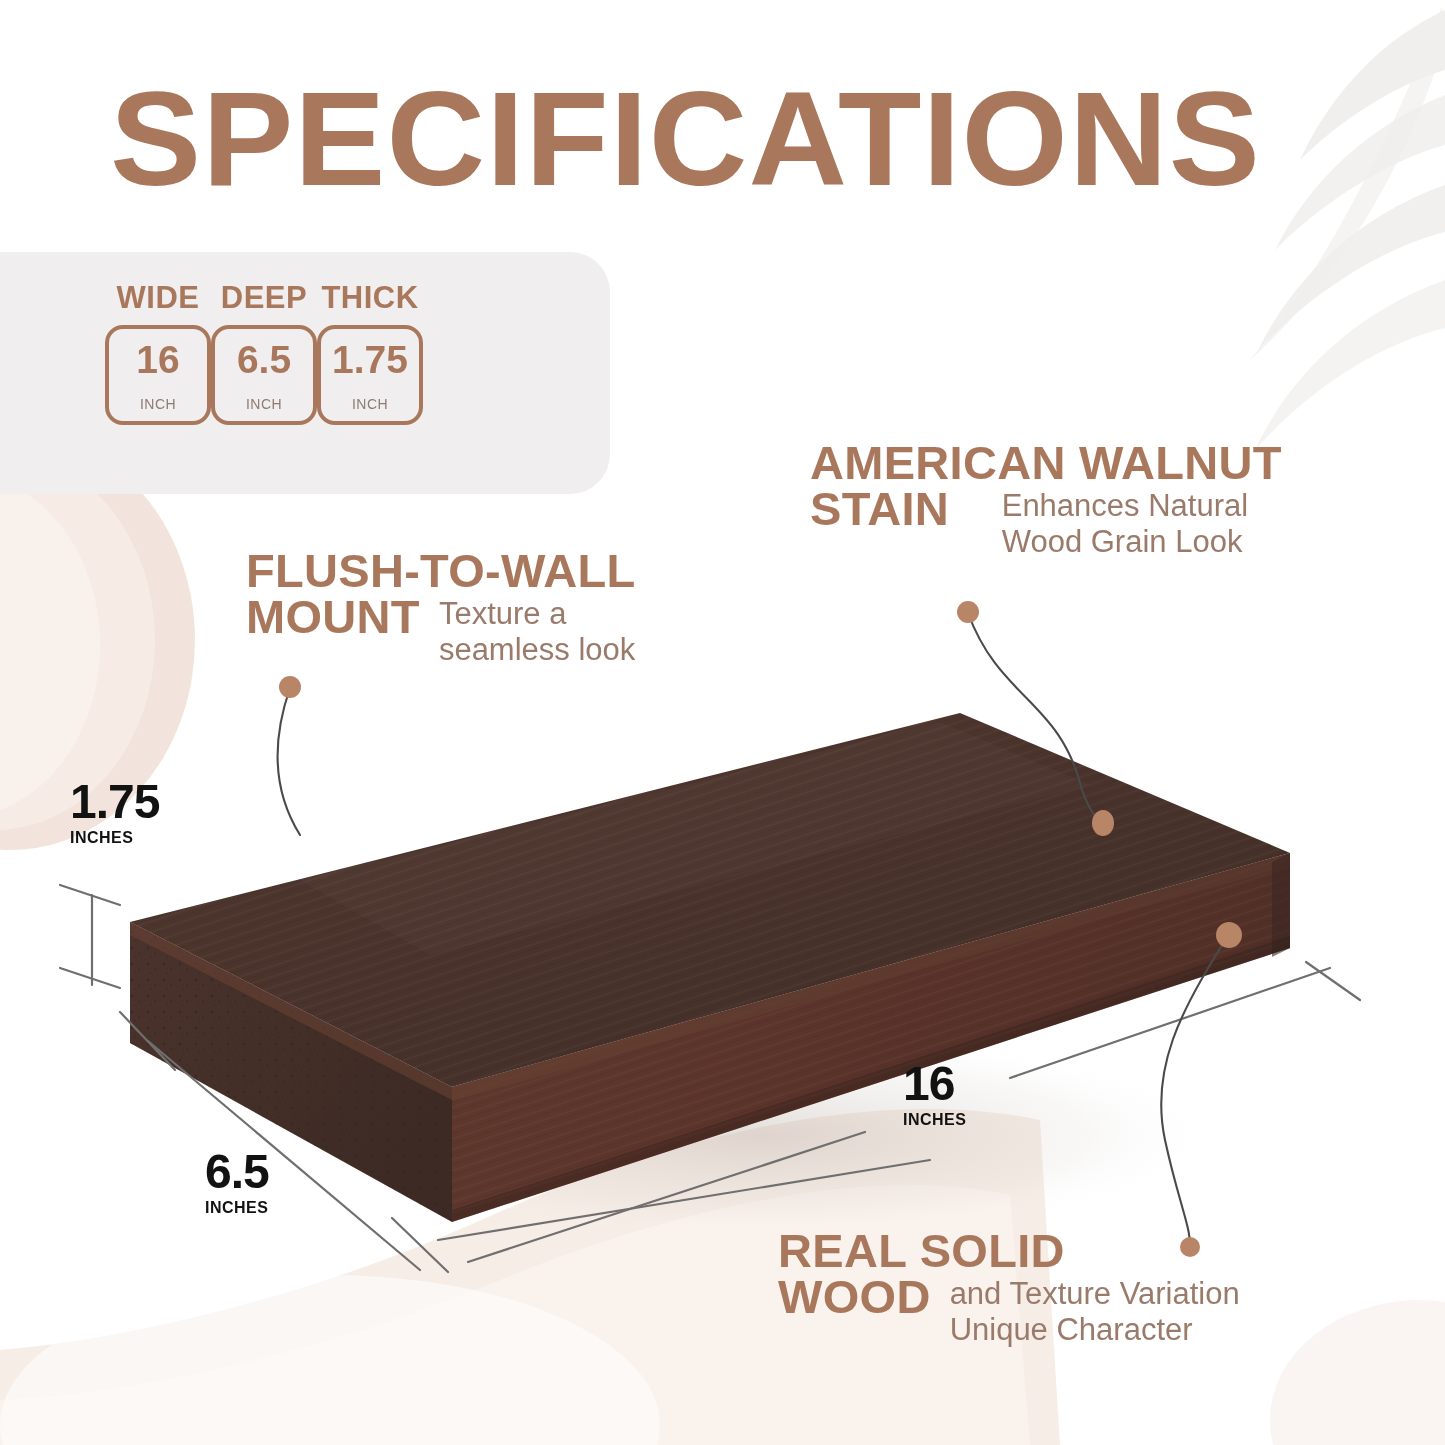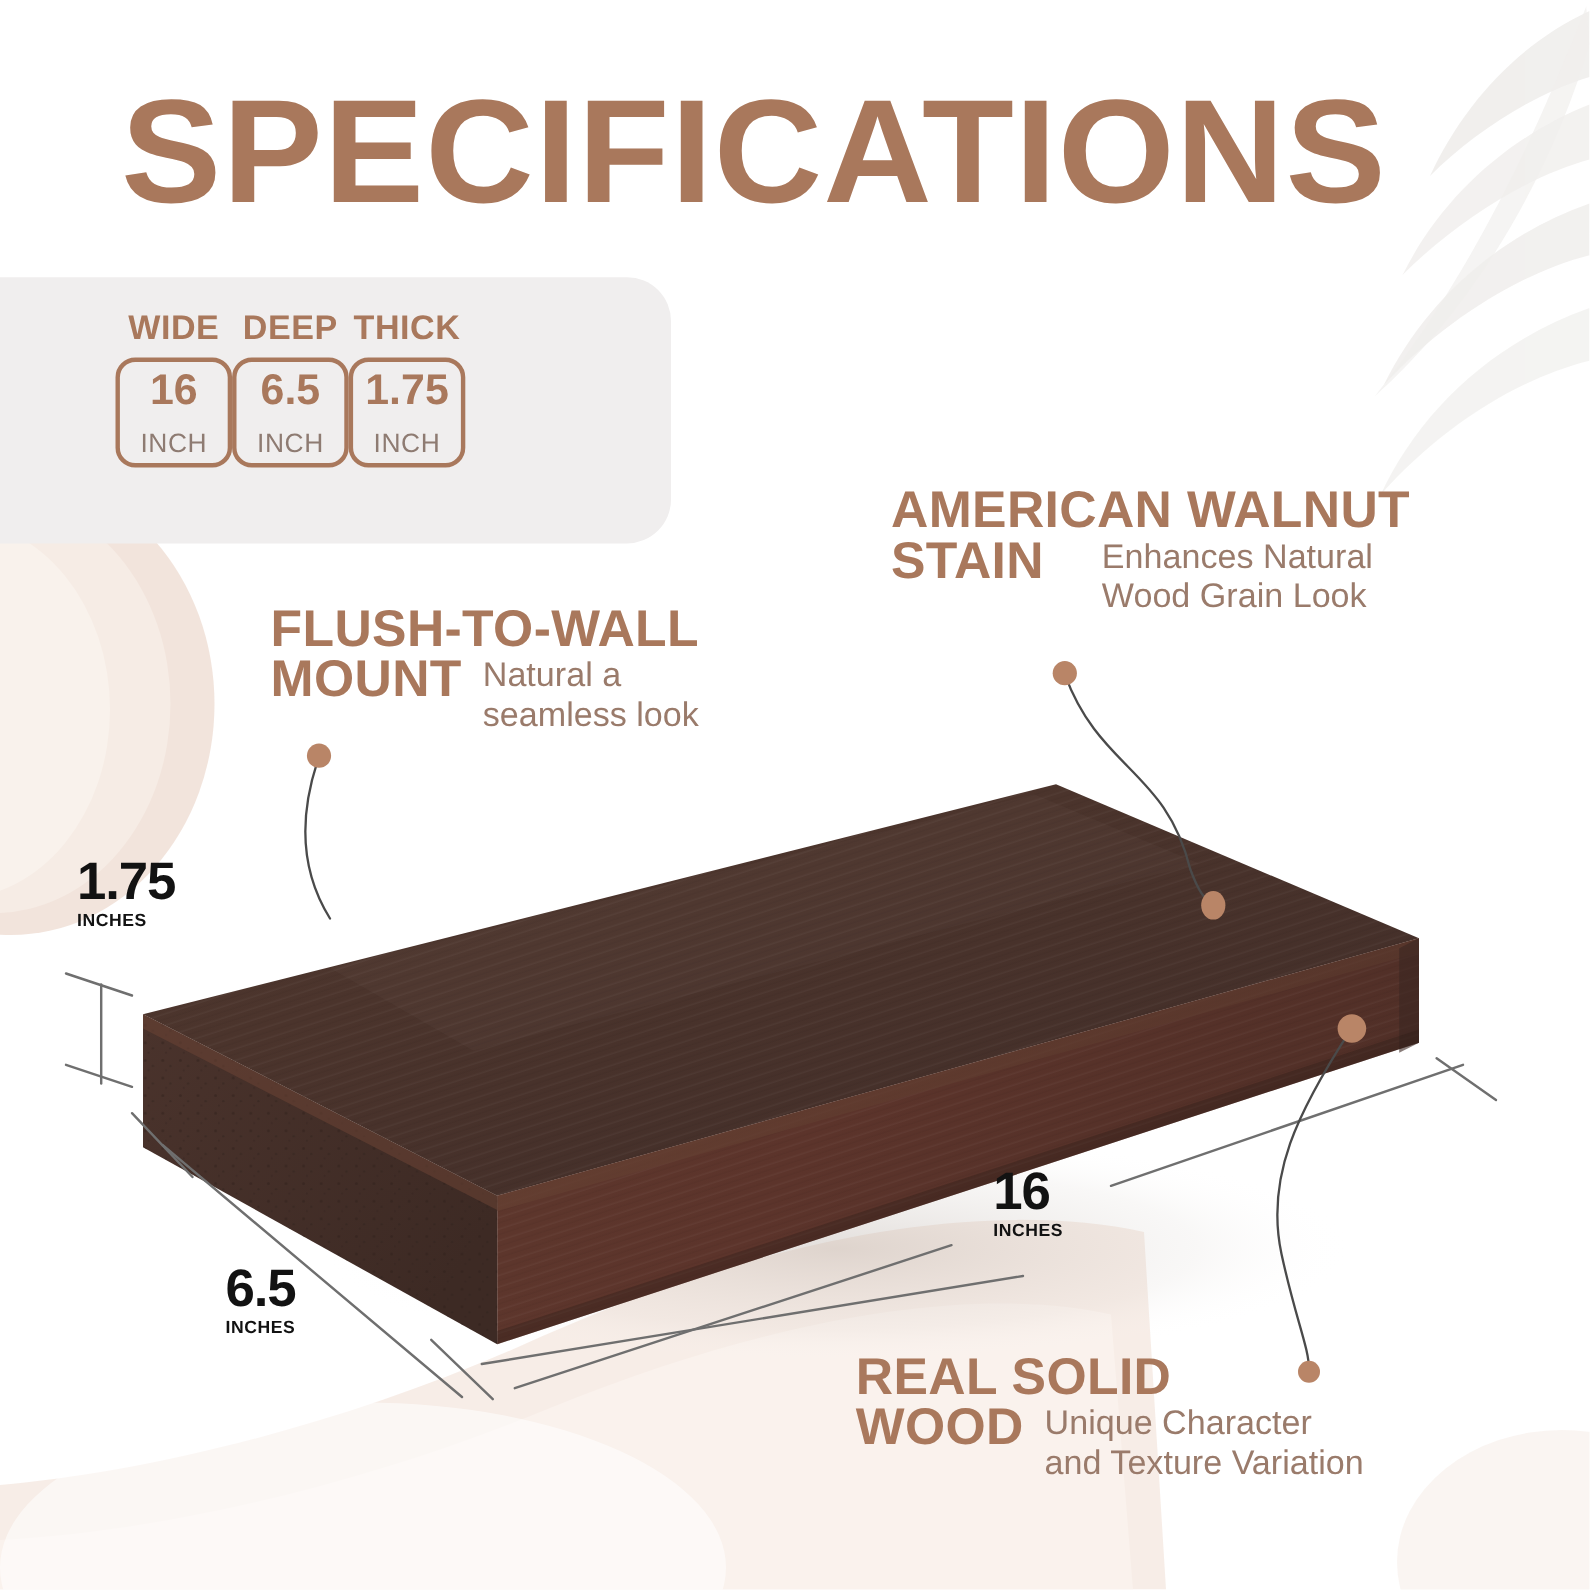--- a/index.html
+++ b/index.html
@@ -46,21 +46,21 @@
   }
   .spec-box{
     width:106px; height:100px;
     border:4px solid #a9785c;
     border-radius:18px;
     display:flex; flex-direction:column;
     align-items:center; justify-content:center;
     background:transparent;
   }
   .spec-value{ font-size:39px; font-weight:700; color:#a9785c; line-height:1; }
-  .spec-unit{ font-size:24px; font-weight:400; color:#8e7b72; line-height:1; margin-top:18px; letter-spacing:.5px; }
+  .spec-unit{ font-size:14px; font-weight:400; color:#8e7b72; line-height:1; margin-top:18px; letter-spacing:.5px; }
 
   
   .callout{ position:absolute; z-index:6; }
   .callout .heading{
     font-size:47px; font-weight:700; line-height:.98;
     color:#a9785c; letter-spacing:.3px;
     white-space:nowrap;
   }
   .callout .sub{
     font-size:31px; font-weight:400; line-height:1.16;
@@ -272,33 +272,33 @@
       <div class="sub">Wood Grain Look</div>
     </div>
   </div>
 </div>
 
 <div class="callout co-flush">
   <div class="co-grid">
     <div class="heading h1">FLUSH-TO-WALL</div>
     <div class="heading h2">MOUNT</div>
     <div class="subwrap">
-      <div class="sub">Natural a</div>
+      <div class="sub">Texture a</div>
       <div class="sub">seamless look</div>
     </div>
   </div>
 </div>
 
 <div class="callout co-real">
   <div class="co-grid">
     <div class="heading h1">REAL SOLID</div>
     <div class="heading h2">WOOD</div>
     <div class="subwrap">
+      <div class="sub">and Texture Variation</div>
       <div class="sub">Unique Character</div>
-      <div class="sub">and Texture Variation</div>
     </div>
   </div>
 </div>
 
 <div class="dim dim-thick">
   <div class="num">1.75</div>
   <div class="unit">INCHES</div>
 </div>
 
 <div class="dim dim-deep">

